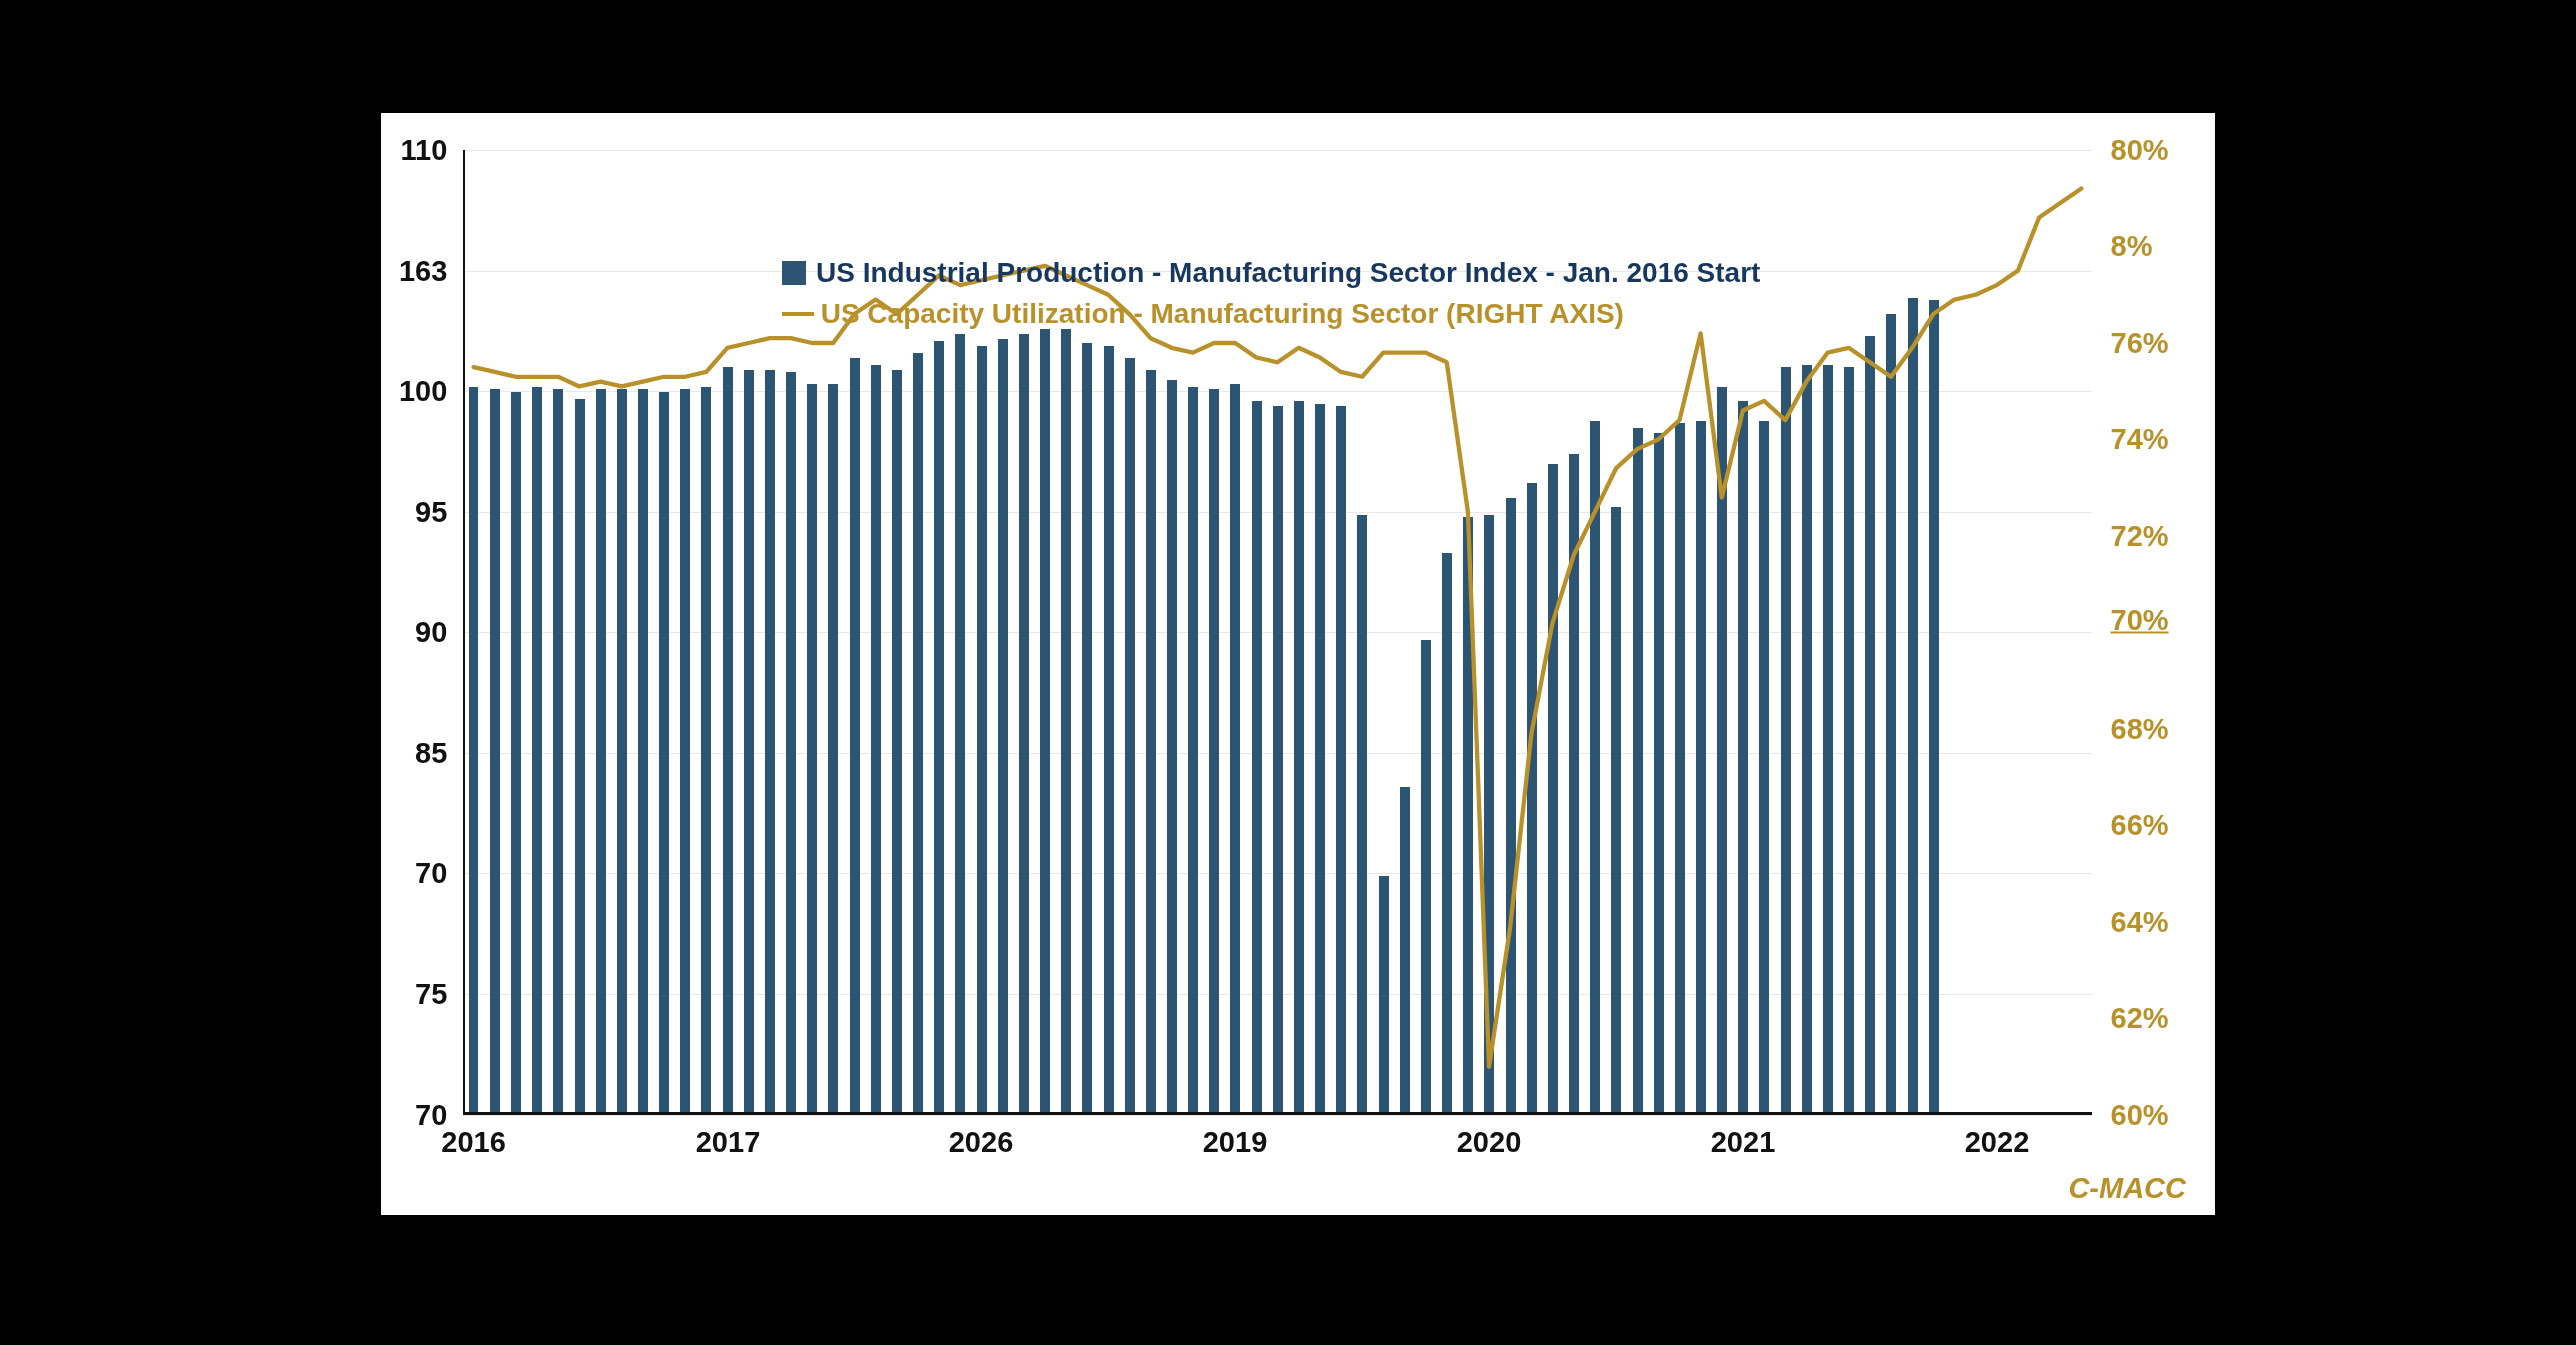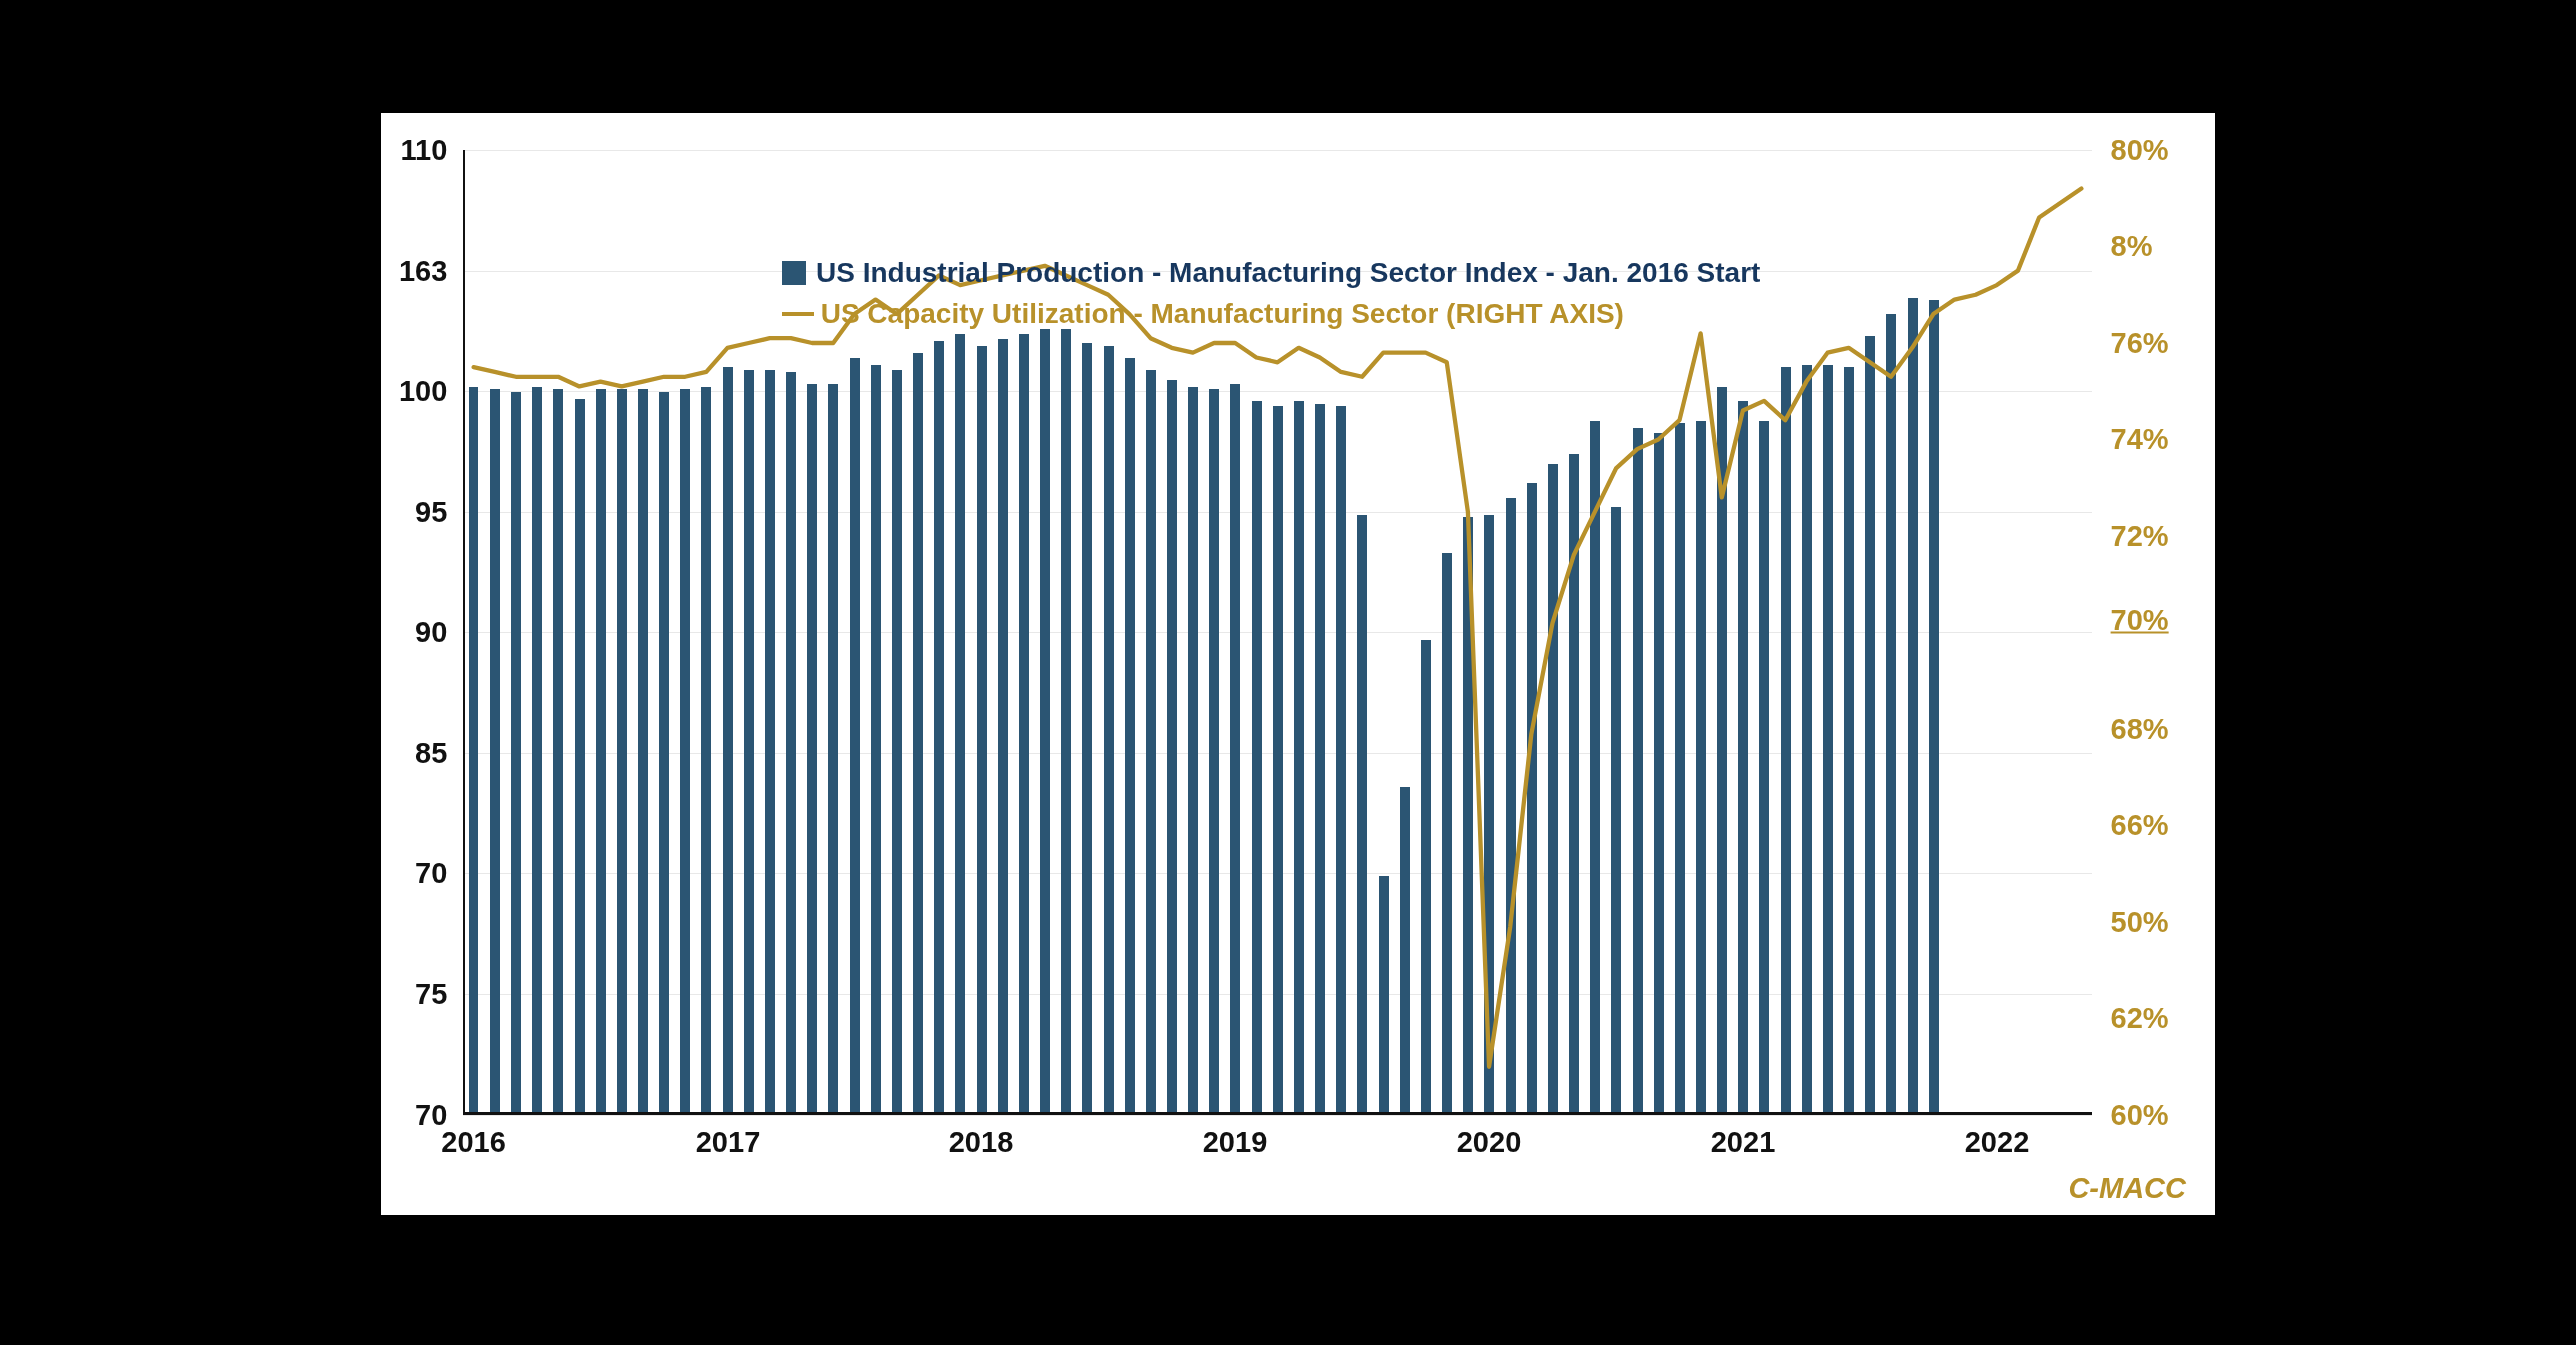--- a/index.html
+++ b/index.html
@@ -247,34 +247,34 @@
           <div class="ytick-left" style="top: 603px;">85</div>
           <div class="ytick-left" style="top: 482px;">90</div>
           <div class="ytick-left" style="top: 362px;">95</div>
           <div class="ytick-left" style="top: 241px;">100</div>
           <div class="ytick-left" style="top: 121px;">163</div>
           <div class="ytick-left" style="top: 0px;">110</div>
         </div>
       <div id="yticksRight">
           <div class="ytick-right" style="top: 965px;">60%</div>
           <div class="ytick-right" style="top: 868px;">62%</div>
-          <div class="ytick-right" style="top: 772px;">50%</div>
+          <div class="ytick-right" style="top: 772px;">64%</div>
           <div class="ytick-right" style="top: 675px;">66%</div>
           <div class="ytick-right" style="top: 579px;">68%</div>
           <div class="ytick-right" style="top: 470px; text-decoration: underline;">70%</div>
           <div class="ytick-right" style="top: 386px;">72%</div>
           <div class="ytick-right" style="top: 289px;">74%</div>
           <div class="ytick-right" style="top: 193px;">76%</div>
           <div class="ytick-right" style="top: 96px;">8%</div>
           <div class="ytick-right" style="top: 0px;">80%</div>
         </div>
       <div id="xticks">
           <div class="xtick" style="left: 10.6px;">2016</div>
           <div class="xtick" style="left: 265px;">2017</div>
-          <div class="xtick" style="left: 518px;">2018</div>
+          <div class="xtick" style="left: 518px;">2026</div>
           <div class="xtick" style="left: 772px;">2019</div>
           <div class="xtick" style="left: 1026px;">2020</div>
           <div class="xtick" style="left: 1280px;">2021</div>
           <div class="xtick" style="left: 1534px;">2022</div>
         </div>
     </div>
 
     <div id="legend">
       <div class="legend-row">
         <span class="legend-swatch-bar"></span>

